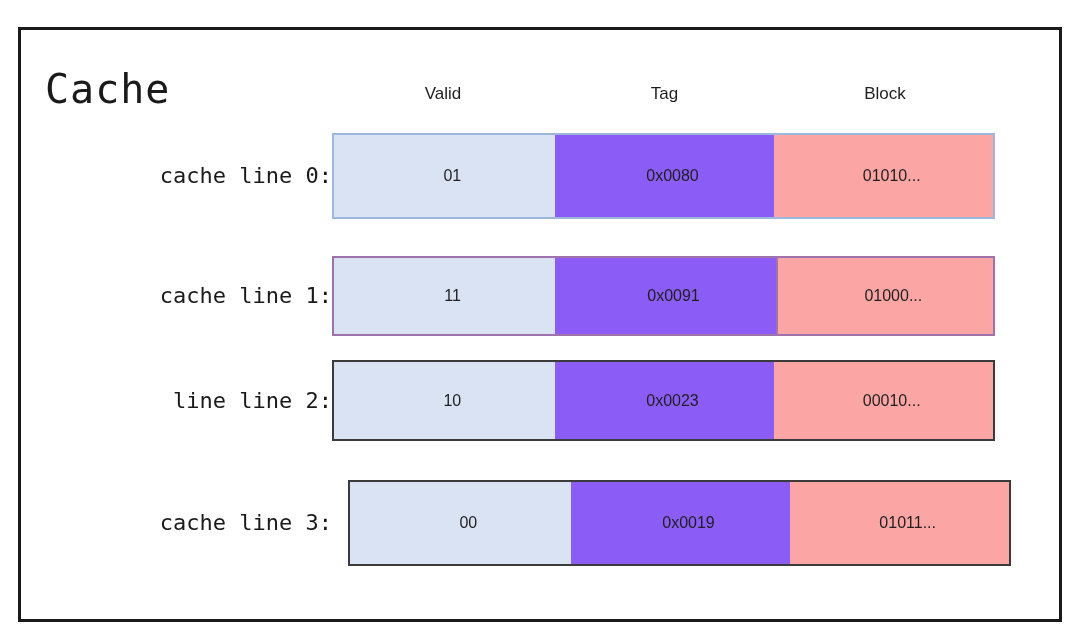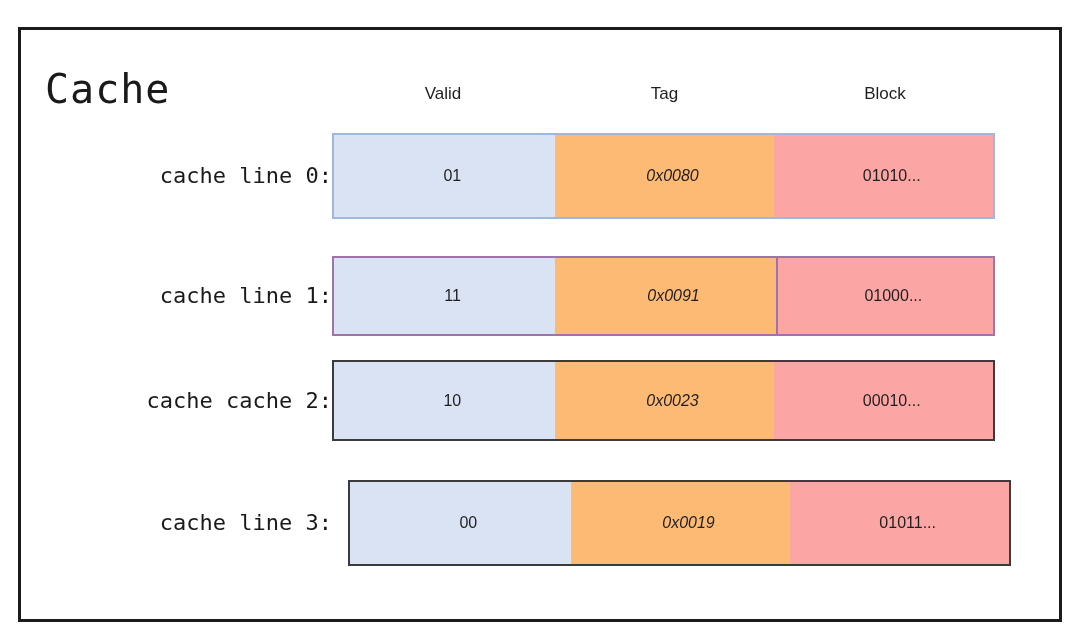--- a/index.html
+++ b/index.html
@@ -75,21 +75,21 @@
     display: flex;
     align-items: center;
     justify-content: center;
     font-family: "Liberation Sans", sans-serif;
     font-size: 16px;
     color: #1f1f1f;
     white-space: nowrap;
     padding-left: 16px;
   }
   .cell.valid { width: 222px; background: #dae3f3; }
-  .cell.tag   { width: 221px; background: #fdba74; font-style: italic; }
+  .cell.tag   { width: 221px; background: #8b5cf6; }
   .cell.block { width: 220px; background: #fca5a5; }
 
   
   .cache-row.r1 .cell.block { border-left: 2px solid #9f74ac; width: 218px; }
 
   
   .row-label {
     position: absolute;
     left: 48px;
     width: 263px;
@@ -123,21 +123,21 @@
     <div class="cell block">01010...</div>
   </div>
 
   <div class="row-label" id="label-1">cache line 1:</div>
   <div class="cache-row r1">
     <div class="cell valid">11</div>
     <div class="cell tag">0x0091</div>
     <div class="cell block">01000...</div>
   </div>
 
-  <div class="row-label" id="label-2">cache cache 2:</div>
+  <div class="row-label" id="label-2">line line 2:</div>
   <div class="cache-row r2">
     <div class="cell valid">10</div>
     <div class="cell tag">0x0023</div>
     <div class="cell block">00010...</div>
   </div>
 
   <div class="row-label" id="label-3">cache line 3:</div>
   <div class="cache-row r3">
     <div class="cell valid">00</div>
     <div class="cell tag">0x0019</div>

